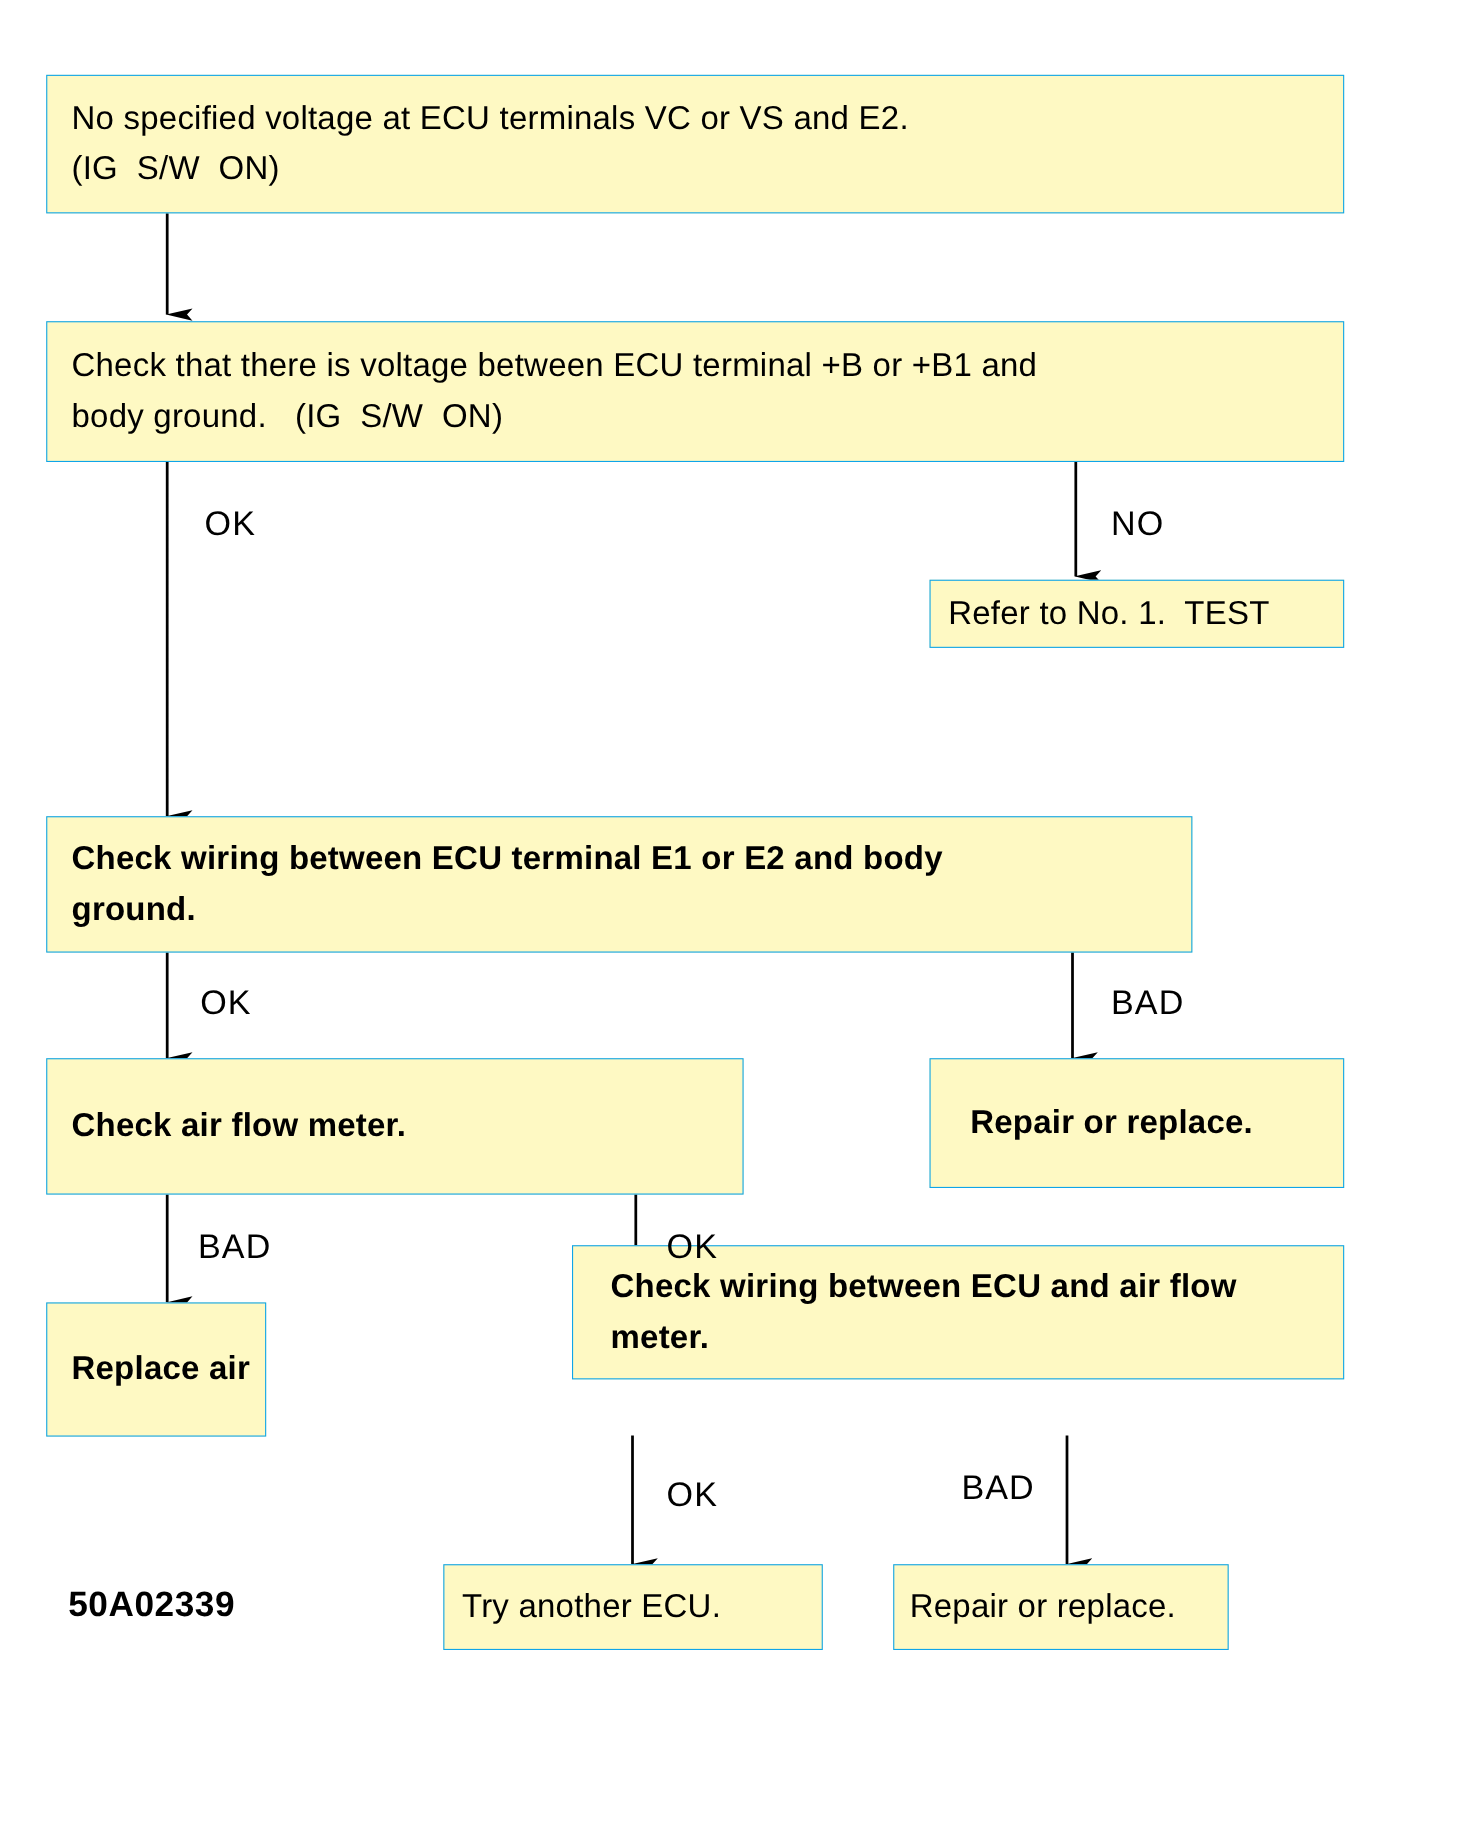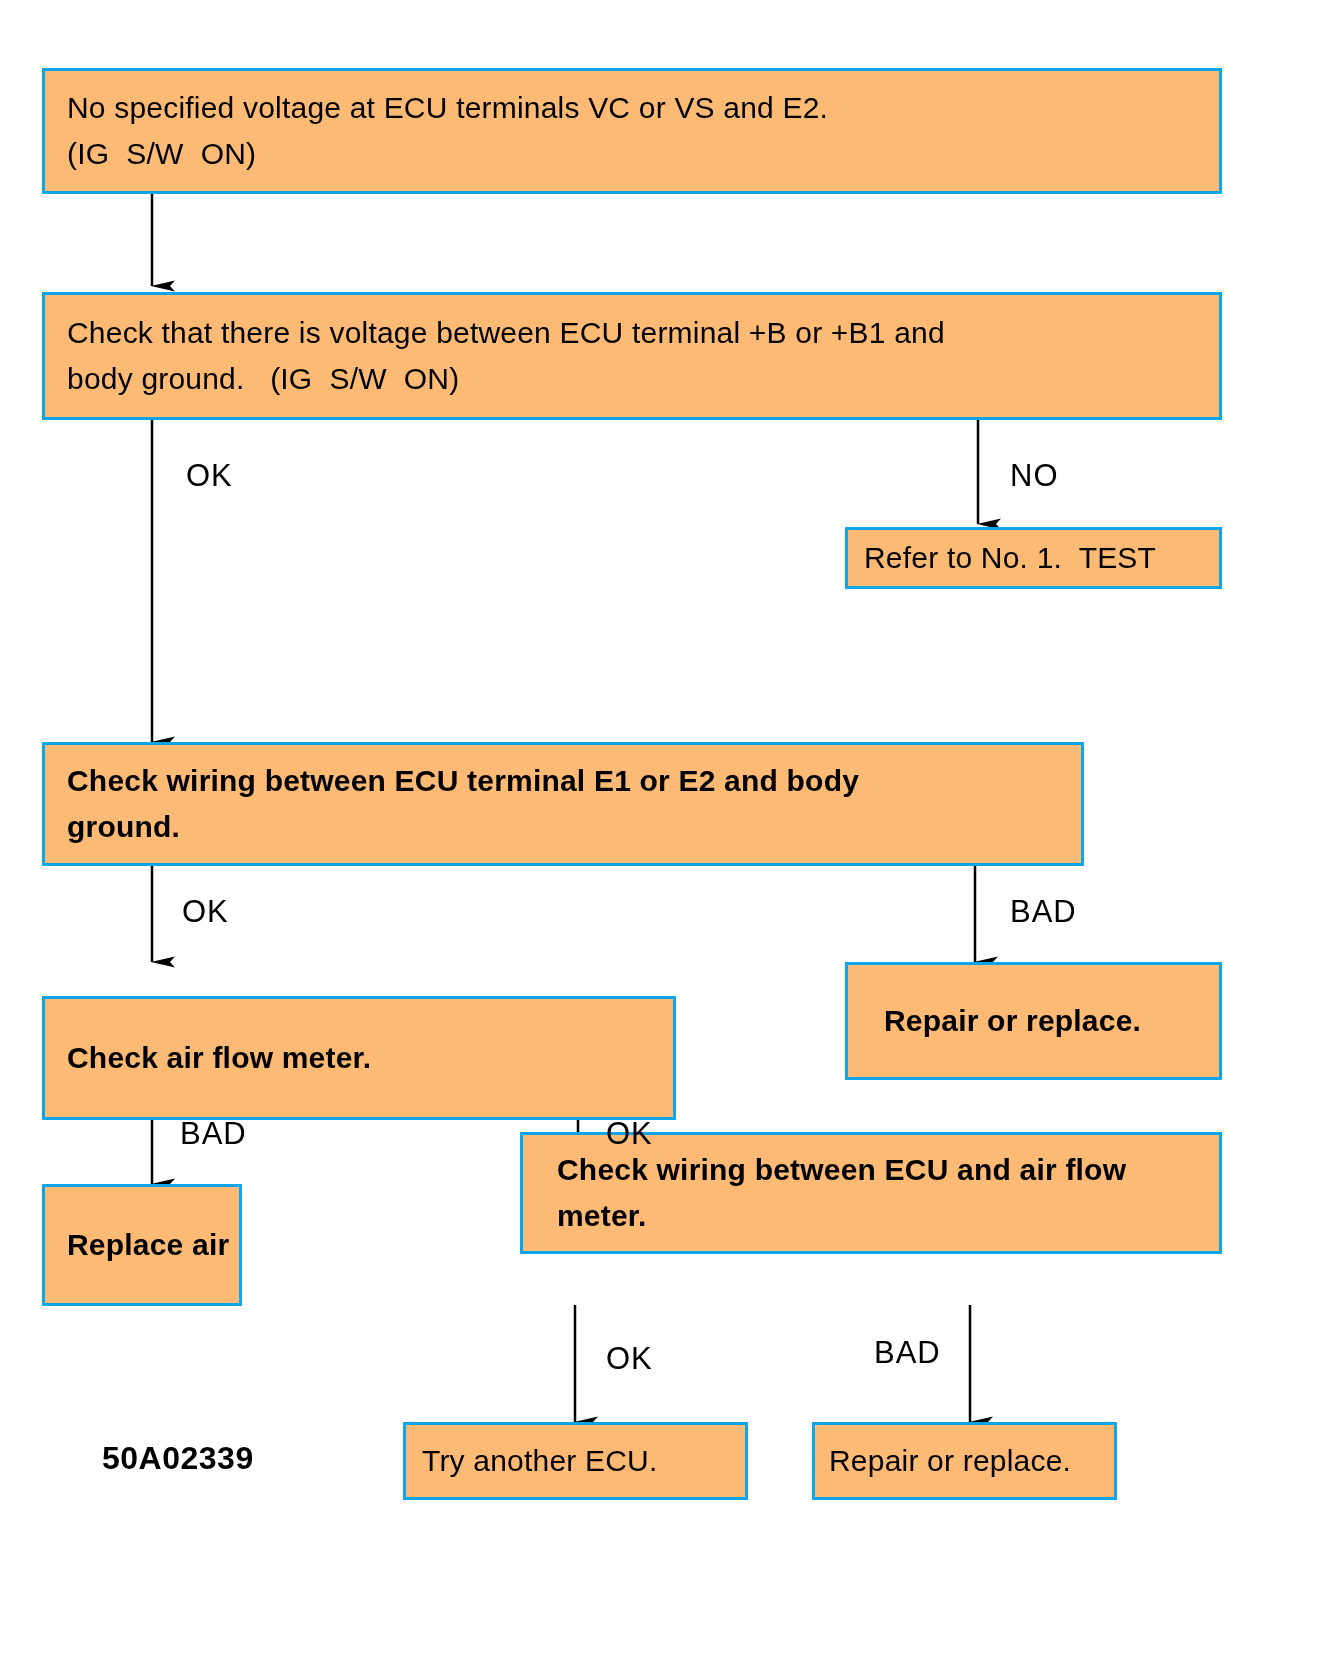--- a/index.html
+++ b/index.html
@@ -1,21 +1,21 @@
 <!DOCTYPE html>
 <html><head>
 <meta charset="utf-8">
 <style>
   html,body{margin:0;padding:0;background:#fff;}
   body{width:1333px;height:1661px;position:relative;
        font-family:"Liberation Sans", sans-serif;color:#000;
        -webkit-font-smoothing:none;}
   #canvas{position:absolute;inset:0;}
 
-  .box{position:absolute;border:3px solid #0ea5e9;background:#fdba74;box-sizing:border-box;}
+  .box{position:absolute;border:1px solid #0ea5e9;background:#fef9c3;box-sizing:border-box;}
   .box .txt{position:absolute;left:0;right:0;top:0;bottom:0;
             display:flex;flex-direction:column;justify-content:center;
             padding:4px 22px;box-sizing:border-box;}
   .line{font-size:30px;line-height:46px;white-space:pre;letter-spacing:0.2px;}
   .b{font-weight:normal;}
   .boldbox .line{font-weight:bold;}
 
   .lbl{position:absolute;font-size:31px;line-height:31px;letter-spacing:1px;}
 
   svg#wires{position:absolute;left:0;top:0;width:1333px;height:1661px;overflow:visible;}
@@ -75,21 +75,21 @@
     </div>
   </div>
 
   <div class="box boldbox" style="left:42px;top:742px;width:1042px;height:124px;">
     <div class="txt">
       <div class="line">Check wiring between ECU terminal E1 or E2 and body</div>
       <div class="line">ground.</div>
     </div>
   </div>
 
-  <div class="box boldbox" style="left:42px;top:996px;width:634px;height:124px;">
+  <div class="box boldbox" style="left:42px;top:962px;width:634px;height:124px;">
     <div class="txt">
       <div class="line">Check air flow meter.</div>
     </div>
   </div>
 
   <div class="box boldbox" style="left:845px;top:962px;width:377px;height:118px;">
     <div class="txt" style="padding:0 36px;">
       <div class="line">Repair or replace.</div>
     </div>
   </div>
@@ -124,15 +124,15 @@
 
   <span class="lbl" style="left:182px;top:896px;">OK</span>
   <span class="lbl" style="left:1010px;top:896px;">BAD</span>
 
   <span class="lbl" style="left:180px;top:1118px;">BAD</span>
   <span class="lbl" style="left:606px;top:1118px;">OK</span>
 
   <span class="lbl" style="left:606px;top:1343px;">OK</span>
   <span class="lbl" style="left:874px;top:1337px;">BAD</span>
 
-  <span class="code" style="left:62px;top:1440px;margin-left:40px;">50A02339</span>
+  <span class="code" style="left:62px;top:1440px;">50A02339</span>
 
 </div>
 
 </body></html>

